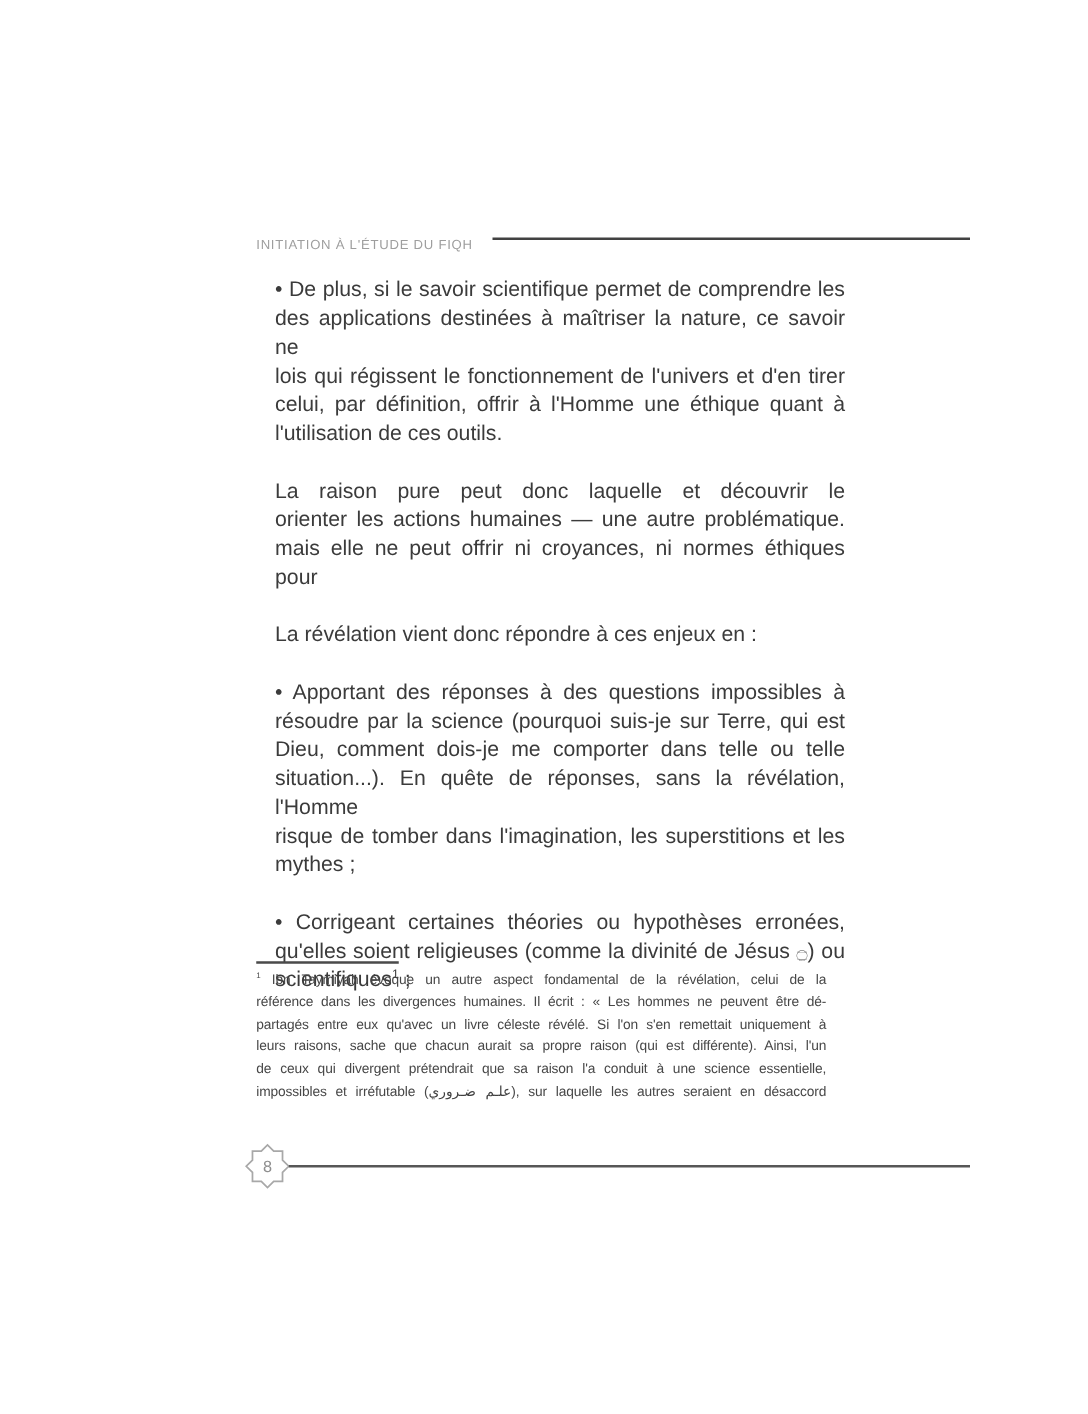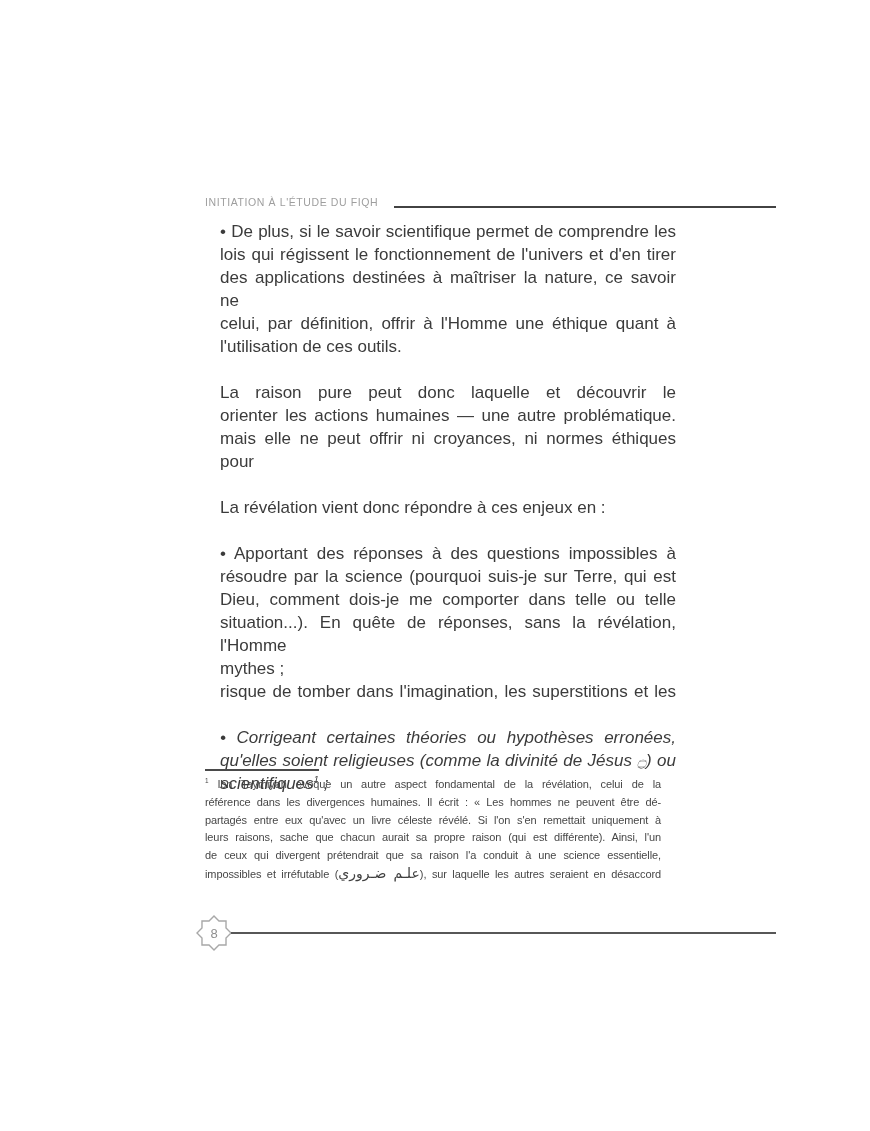--- a/index.html
+++ b/index.html
@@ -12,21 +12,21 @@
     overflow: hidden;
   }
   
   .running-header {
     position: absolute;
     left: 205px;
     right: 94px;
     top: 190px;
     height: 18px;
     display: flex;
-    align-items: flex-end;
+    align-items: flex-start;
   }
   .running-header .title {
     font-size: 10.5px;
     letter-spacing: 0.6px;
     color: #9e9e9e;
     white-space: nowrap;
     margin-right: 16px;
   }
   .running-header .rule {
     flex: 1;
@@ -38,37 +38,37 @@
     position: absolute;
     left: 220px;
     top: 220px;
     width: 456px;
     font-size: 17px;
     line-height: 23px;
     color: #3b3b3b;
     letter-spacing: 0px;
   }
   .para { margin: 0 0 23px 0; }
-  .para:last-child { margin-bottom: 0; font-style: italic; }
+  .para:last-child { margin-bottom: 0; }
   .line { text-align: justify; text-align-last: justify; }
   .line.flush { text-align-last: left; }
   .sup {
     vertical-align: super;
     font-size: 0.58em;
     line-height: 0;
   }
   .honorific {
     font-family: "DejaVu Sans", sans-serif;
     font-size: 15px;
     color: #4c4c4c;
     line-height: 0;
   }
   .arabic {
     font-family: "DejaVu Sans", sans-serif;
-    font-size: 14px;
+    font-size: 11px;
     color: #3f3f3f;
   }
   
   .footnote-separator {
     position: absolute;
     left: 205px;
     top: 769px;
     width: 114px;
     height: 2px;
     background: #4a4a4a;
@@ -112,40 +112,40 @@
 <div class="page">
 
   <div class="running-header">
     <span class="title">INITIATION À L'ÉTUDE DU FIQH</span>
     <div class="rule"></div>
   </div>
 
   <div class="body-col" id="body-col">
       <div class="para">
         <div class="line">• De plus, si le savoir scientifique permet de comprendre les</div>
+        <div class="line">des applications destinées à maîtriser la nature, ce savoir ne</div>
         <div class="line">lois qui régissent le fonctionnement de l'univers et d'en tirer</div>
-        <div class="line">des applications destinées à maîtriser la nature, ce savoir ne</div>
         <div class="line">celui, par définition, offrir à l'Homme une éthique quant à</div>
         <div class="line flush">l'utilisation de ces outils.</div>
       </div>
       <div class="para">
         <div class="line">La raison pure peut donc laquelle et découvrir le</div>
         <div class="line">orienter les actions humaines — une autre problématique.</div>
         <div class="line">mais elle ne peut offrir ni croyances, ni normes éthiques pour</div>
       </div>
       <div class="para">
         <div class="line flush">La révélation vient donc répondre à ces enjeux en :</div>
       </div>
       <div class="para">
         <div class="line">• Apportant des réponses à des questions impossibles à</div>
         <div class="line">résoudre par la science (pourquoi suis-je sur Terre, qui est</div>
         <div class="line">Dieu, comment dois-je me comporter dans telle ou telle</div>
         <div class="line">situation...). En quête de réponses, sans la révélation, l'Homme</div>
+        <div class="line">risque de tomber dans l'imagination, les superstitions et les</div>
         <div class="line flush">mythes ;</div>
-        <div class="line">risque de tomber dans l'imagination, les superstitions et les</div>
       </div>
       <div class="para">
         <div class="line">• Corrigeant certaines théories ou hypothèses erronées,</div>
         <div class="line"><span>qu'elles soient religieuses (comme la divinité de Jésus </span><span class="honorific">۝</span><span>) ou</span></div>
         <div class="line flush"><span>scientifiques</span><span class="sup">1</span><span> ;</span></div>
       </div>
     </div>
 
   <div class="footnote-separator"></div>
 

